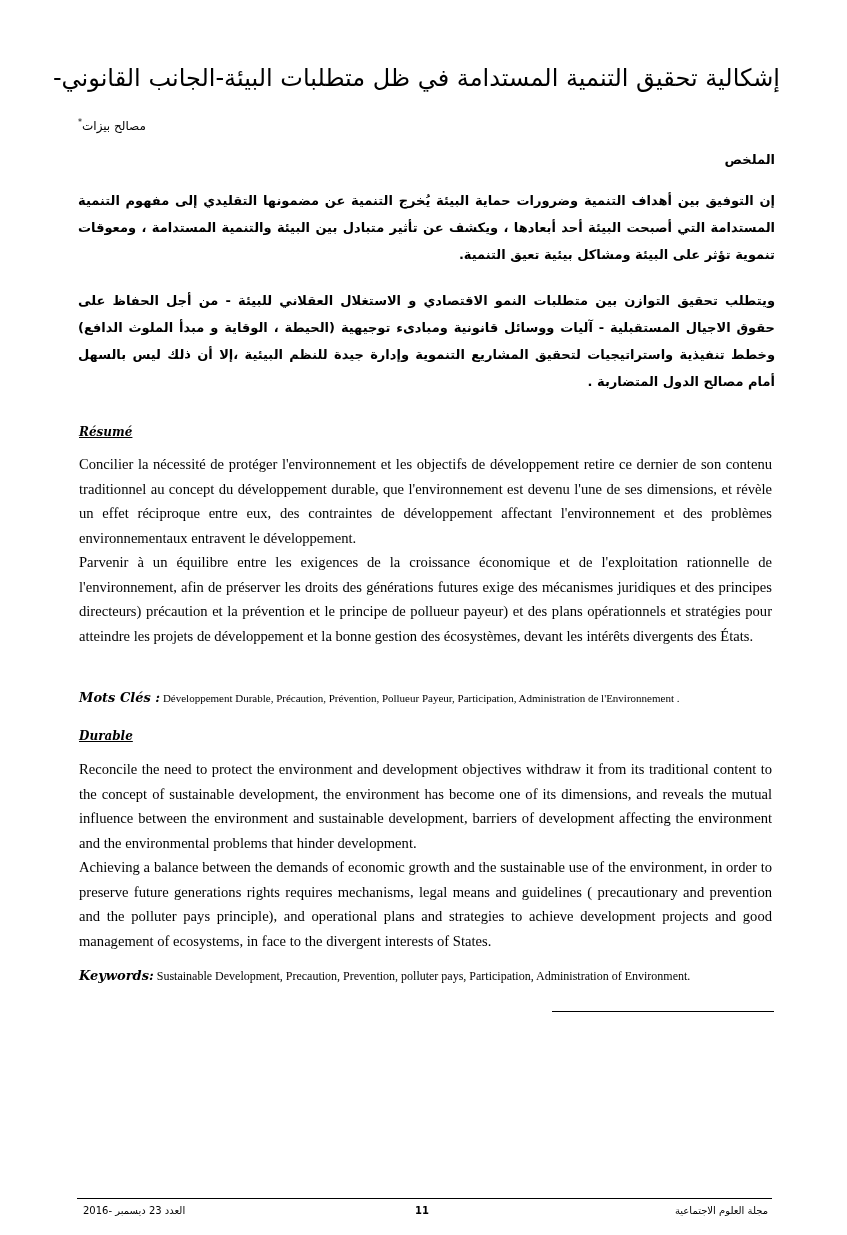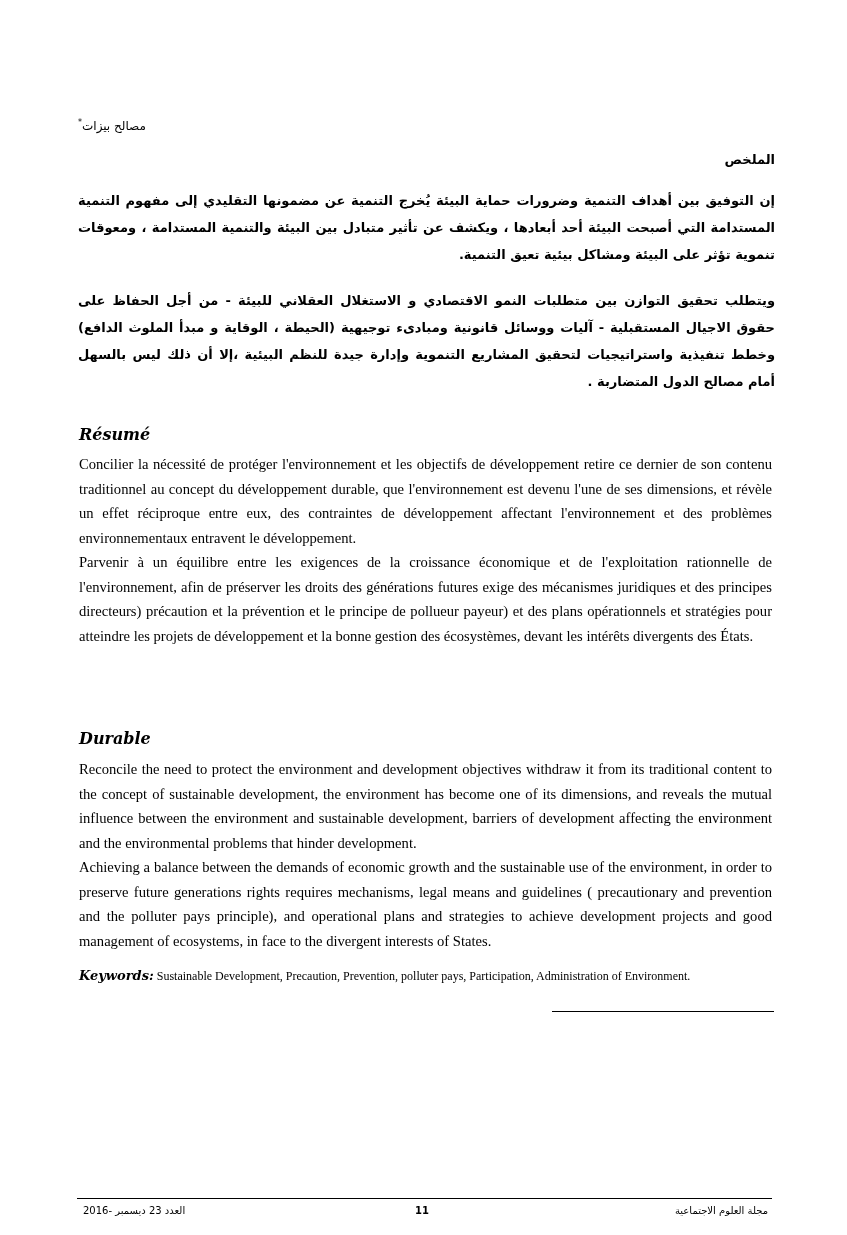--- a/index.html
+++ b/index.html
@@ -5,57 +5,61 @@
   html, body { margin: 0; padding: 0; background: #ffffff; }
   body { width: 847px; height: 1235px; position: relative; overflow: hidden; color: #000; font-family: "DejaVu Serif", serif; }
   .page { position: absolute; left: 0; top: 0; width: 847px; height: 1235px; }
   .title { position: absolute; top: 58px; left: 80px; width: 700px; text-align: center; direction: rtl; font-family: "DejaVu Sans", sans-serif; font-size: 24px; line-height: 40px; white-space: nowrap; }
   .author { position: absolute; top: 118px; left: 78px; direction: rtl; font-family: "DejaVu Sans", sans-serif; font-size: 12px; white-space: nowrap; }
   .author sup { font-size: 8px; }
   .ar-heading { position: absolute; top: 152px; right: 72px; direction: rtl; font-family: "DejaVu Sans", sans-serif; font-weight: bold; font-size: 13px; }
   .ar-block { position: absolute; left: 78px; width: 697px; direction: rtl; text-align: justify; text-align-last: right; font-family: "DejaVu Sans", sans-serif; font-size: 13px; line-height: 27px; font-weight: bold; }
   .ar-kw { position: absolute; top: 384px; right: 72px; direction: rtl; font-family: "DejaVu Sans", sans-serif; font-size: 12.5px; white-space: nowrap; }
   .ar-kw b { font-weight: bold; }
-  .lat-heading { position: absolute; left: 79px; font-family: "DejaVu Serif", serif; font-weight: bold; font-style: italic; font-size: 16px; }
+  .lat-heading { position: absolute; left: 79px; font-family: "DejaVu Serif", serif; font-weight: bold; font-style: italic; font-size: 12px; text-decoration: underline; }
   .lat-block { position: absolute; left: 79px; width: 693px; text-align: justify; font-family: "Liberation Serif", serif; font-size: 14.6px; line-height: 24.5px; }
   .lat-block p { margin: 0; }
   .kw { position: absolute; left: 79px; width: 700px; font-family: "Liberation Serif", serif; font-size: 11px; white-space: nowrap; }
   .kw .kw-label { font-family: "DejaVu Serif", serif; font-weight: bold; font-style: italic; font-size: 13px; }
   .fn-rule { position: absolute; top: 1011px; left: 552px; width: 222px; height: 1px; background: #000; }
   .footnote { position: absolute; top: 1018px; right: 73px; direction: rtl; font-family: "DejaVu Sans", sans-serif; font-size: 11px; white-space: nowrap; }
   .footnote sup { font-size: 7px; }
   .footer-rule { position: absolute; top: 1198px; left: 77px; width: 695px; height: 1px; background: #000; }
   .footer { position: absolute; top: 1205px; left: 77px; width: 695px; height: 16px; font-family: "DejaVu Sans", sans-serif; font-size: 10px; }
   .footer .f-left { position: absolute; left: 6px; top: 0; direction: rtl; }
   .footer .f-center { position: absolute; left: 338px; top: 0; font-weight: bold; text-align: right; }
   .footer .f-right { position: absolute; right: 4px; top: 0; direction: rtl; }
 </style>
 </head>
 <body>
 
 <div class="page">
 
+  <div class="title">إشكالية تحقيق التنمية المستدامة في ظل متطلبات البيئة-الجانب القانوني-</div>
 
   <div class="author">
     <span>مصالح بيزات</span><sup>*</sup>
   </div>
 
   <div class="ar-heading">الملخص</div>
 
   <div class="ar-block" style="top:187px;">إن التوفيق بين أهداف التنمية وضرورات حماية البيئة يُخرج التنمية عن مضمونها التقليدي إلى مفهوم التنمية المستدامة التي أصبحت البيئة أحد أبعادها ، ويكشف عن تأثير متبادل بين البيئة والتنمية المستدامة ، ومعوقات تنموية تؤثر على البيئة ومشاكل بيئية تعيق التنمية.</div>
   <div class="ar-block" style="top:287px;">ويتطلب تحقيق التوازن بين متطلبات النمو الاقتصادي و الاستغلال العقلاني للبيئة - من أجل الحفاظ على حقوق الاجيال المستقبلية - آليات ووسائل قانونية ومبادىء توجيهية (الحيطة ، الوقاية و مبدأ الملوث الدافع) وخطط تنفيذية واستراتيجيات لتحقيق المشاريع التنموية وإدارة جيدة للنظم البيئية ،إلا أن ذلك ليس بالسهل أمام مصالح الدول المتضاربة .</div>
 
 
   <div class="lat-heading" style="top:425px;">Résumé</div>
 
   <div class="lat-block" style="top:452px;">
     <p>Concilier la nécessité de protéger l'environnement et les objectifs de développement retire ce dernier de son contenu traditionnel au concept du développement durable, que l'environnement est devenu l'une de ses dimensions, et révèle un effet réciproque entre eux,  des contraintes de développement affectant l'environnement et des problèmes environnementaux entravent le développement.</p>
     <p>Parvenir à un équilibre entre les exigences de la croissance économique et de l'exploitation rationnelle de l'environnement, afin de préserver  les  droits des générations futures exige des mécanismes juridiques et des principes directeurs) précaution et la prévention et le principe de pollueur payeur) et des plans opérationnels et stratégies pour atteindre les projets de développement et la bonne gestion des écosystèmes, devant les intérêts divergents des États.</p>
   </div>
 
+  <div class="kw" style="top:690px;">
+    <span class="kw-label">Mots Clés :</span><span> Développement Durable, Précaution, Prévention, Pollueur Payeur, Participation, Administration de l'Environnement .</span>
+  </div>
 
   <div class="lat-heading" style="top:729px;">Durable</div>
 
   <div class="lat-block" style="top:757px;">
     <p>Reconcile the need to protect the environment and development objectives withdraw it from its traditional content to the concept of sustainable development, the environment has become one of its dimensions, and reveals the mutual influence between the environment and sustainable development, barriers of development affecting the environment and the environmental problems that hinder development.</p>
     <p>Achieving a balance between the demands of economic growth and the sustainable use of the environment, in order to preserve future generations rights requires mechanisms, legal means and guidelines ( precautionary and prevention and the polluter pays principle), and operational plans and strategies to achieve development projects and good management of ecosystems, in face to the divergent interests of States.</p>
   </div>
 
   <div class="kw" style="top:968px; font-size:12px;">
     <span class="kw-label">Keywords:</span><span> Sustainable Development, Precaution, Prevention, polluter pays, Participation, Administration of Environment.</span>

